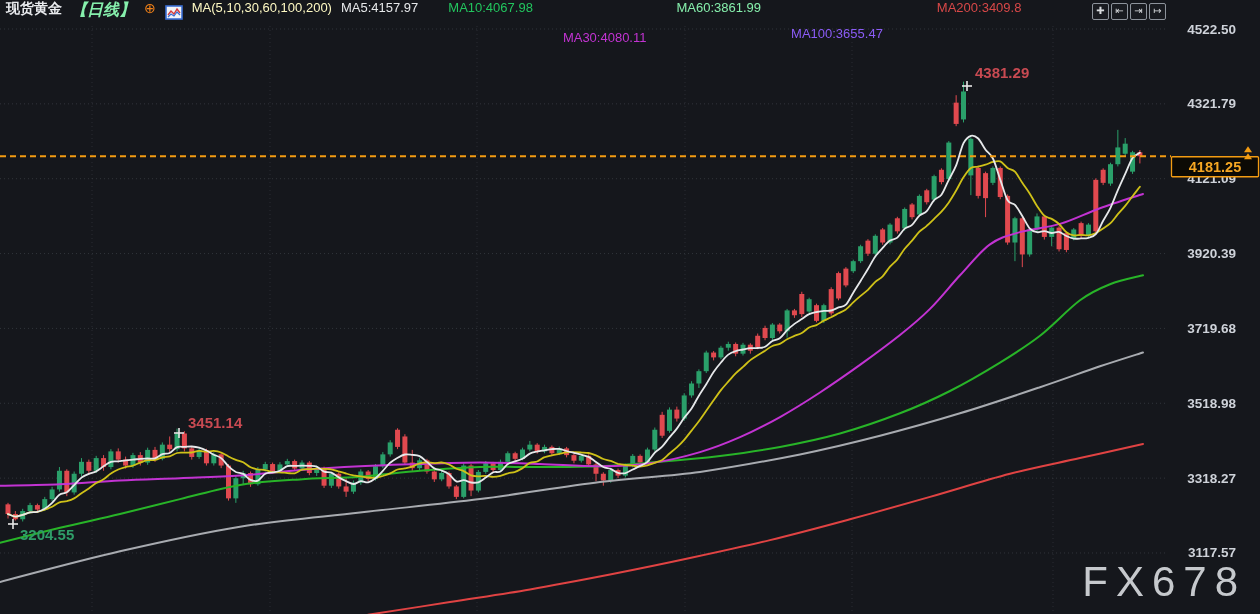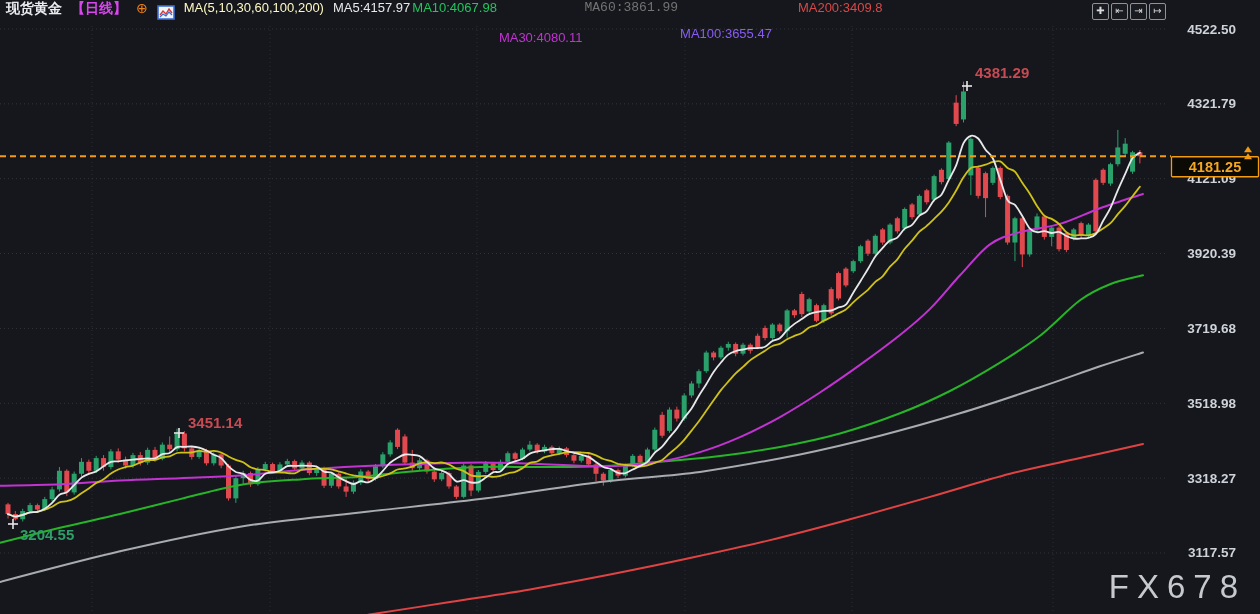--- a/index.html
+++ b/index.html
@@ -2,29 +2,29 @@
 <html><head>
 <meta charset="utf-8">
 <style>
   html,body{margin:0;padding:0;background:#15171c;width:1260px;height:614px;overflow:hidden;
     font-family:"Liberation Sans",sans-serif;}
   #stage{position:relative;width:1260px;height:614px;background:#15171c;}
   #chart{position:absolute;left:0;top:0;}
   .topbar{position:absolute;left:6px;top:0;height:24px;display:flex;gap:9px;
     font-size:13px;color:#d5d8dd;white-space:nowrap;z-index:5;}
   .sym{font-weight:bold;font-size:14px;color:#e9ebee;}
-  .tf{font-weight:bold;font-size:14px;color:#d946ef;}
+  .tf{font-weight:bold;font-size:16px;color:#86efac;font-style:italic;}
   .plus{color:#f08018;font-size:14px;cursor:pointer;}
   .minichart{display:inline-flex;align-items:center;}
   .ma-label{color:#fef9c3;font-weight:400;}
-  .legend{display:flex;gap:2px;font-weight:500;}
+  .legend{display:flex;gap:30px;font-weight:500;}
   .toolbar{position:absolute;left:1092px;top:3px;display:flex;gap:2px;z-index:6;}
   .tool{width:15px;height:15px;border:1px solid #8d939b;border-radius:2px;color:#d8dbde;
     font-size:10px;line-height:14px;text-align:center;cursor:pointer;background:rgba(255,255,255,0.02);}
-  .watermark{position:absolute;right:14px;bottom:8px;font-size:33px;letter-spacing:8px;
+  .watermark{position:absolute;right:14px;bottom:8px;font-size:42px;letter-spacing:8px;
     color:#d6d9dc;opacity:.92;font-weight:500;z-index:4;}
 </style>
 </head>
 <body>
 
 <div id="stage">
 
   <svg id="chart" width="1260" height="614">
       <g>
         <line x1="0" y1="29" x2="1168" y2="29" stroke="#3a3e45" stroke-width="1" stroke-dasharray="1,3" opacity="0.75"></line>
@@ -403,21 +403,21 @@
         <rect x="1" y="1" width="16" height="13" fill="#f2f4f7" stroke="#3b6fd4" stroke-width="1.6"></rect>
         <polyline points="3,10 6,6 9,9 12,4 15,8" fill="none" stroke="#d43b3b" stroke-width="1.4"></polyline>
         <polyline points="3,12 6,9 9,11 12,7 15,10" fill="none" stroke="#3b6fd4" stroke-width="1.2"></polyline>
       </svg>
     </span>
     <span class="ma-label">MA(5,10,30,60,100,200)</span>
     <span class="legend">
       <span style="color: rgb(230, 232, 234);">MA5:4157.97</span>
       <span style="color: #22c55e;">MA10:4067.98</span>
       <span style="color: rgb(194, 51, 210); margin-top: 30px;">MA30:4080.11</span>
-      <span style="color: #737373; font-family: Liberation Mono, monospace;">MA60:3861.99</span>
+      <span style="color: #86efac;">MA60:3861.99</span>
       <span style="color: #8b5cf6; margin-top: 26px;">MA100:3655.47</span>
       <span style="color: rgb(216, 72, 72); padding-left: 24px;">MA200:3409.8</span>
     </span>
   </div>
 
   <div class="toolbar">
     <div class="tool">✚</div>
     <div class="tool">⇤</div>
     <div class="tool">⇥</div>
     <div class="tool">↦</div>

